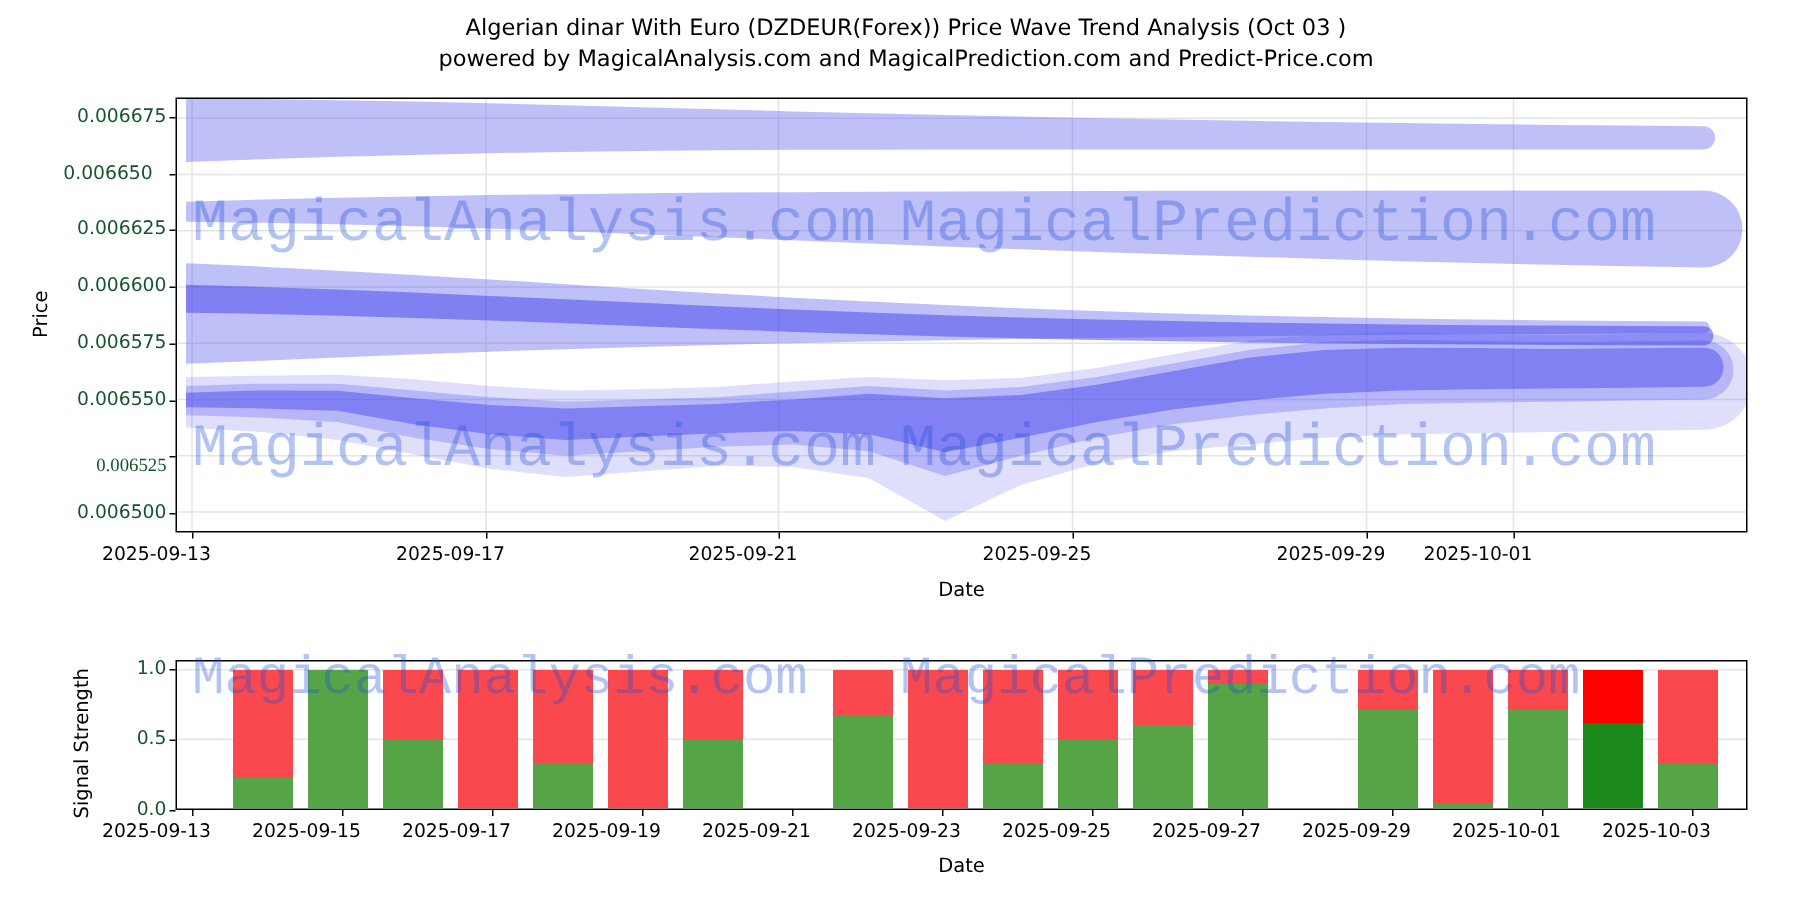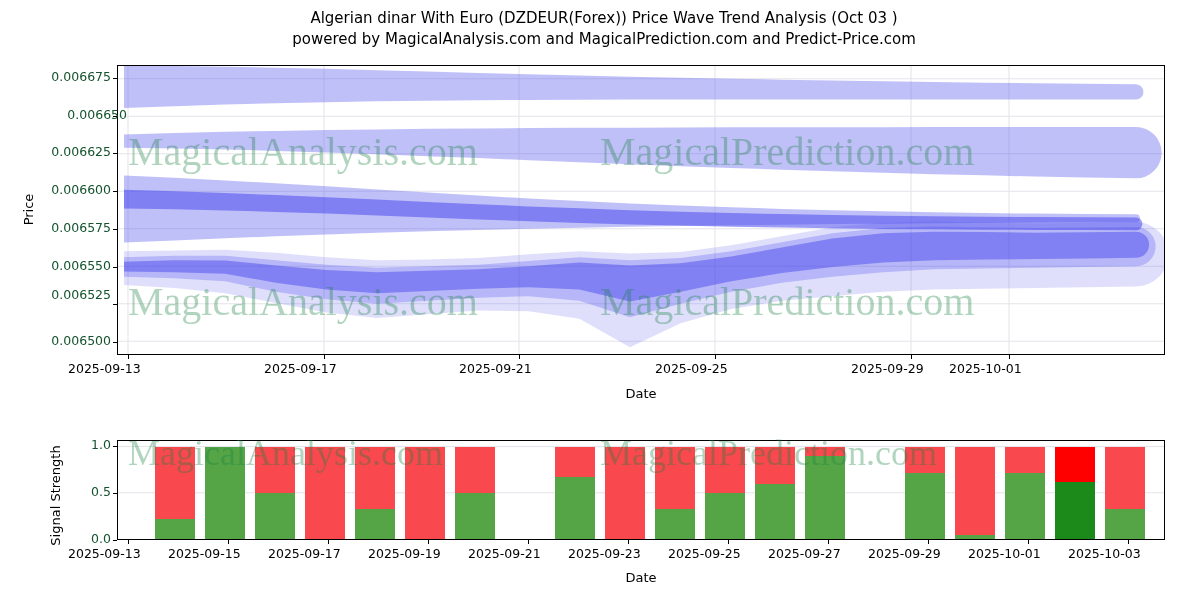--- a/index.html
+++ b/index.html
@@ -91,25 +91,25 @@
   .tickmark-y {
     position: absolute;
     height: 1px;
     width: 4px;
     background: #000;
   }
   
   .watermark {
     position: absolute;
     font-size: 40px;
-    color: #15803d;
+    color: #1d4ed8;
     opacity: 0.33;
     white-space: nowrap;
     pointer-events: none;
-    font-family: Liberation Serif, serif;
+    font-family: Liberation Mono, monospace;
   }
   svg { display: block; }
 </style>
 </head>
 <body>
 
 <div id="figure">
 
   <div class="fig-title" id="title-line1">Algerian dinar With Euro (DZDEUR(Forex)) Price Wave Trend Analysis (Oct 03 )</div>
   <div class="fig-title" id="title-line2">powered by MagicalAnalysis.com and MagicalPrediction.com and Predict-Price.com</div>
@@ -156,31 +156,31 @@
     </div>
   </div>
   <div class="watermark" style="left:128px; top:128px;">MagicalAnalysis.com</div>
   <div class="watermark" style="left:600px; top:128px;">MagicalPrediction.com</div>
   <div class="watermark" style="left:128px; top:278px;">MagicalAnalysis.com</div>
   <div class="watermark" style="left:600px; top:278px;">MagicalPrediction.com</div>
 
   <div id="top-ticks">
       <div class="tick-y" style="left: 39px; top: 333.161px; width: 72px;">0.006500</div>
       <div class="tickmark-y" style="left: 113px; top: 342.161px;"></div>
-      <div class="tick-y" style="left: 39px; top: 287px; width: 72px;">0.006525</div>
+      <div class="tick-y" style="left: 39px; top: 303px; width: 72px; font-family: Liberation Serif, serif;">0.006525</div>
       <div class="tickmark-y" style="left: 113px; top: 304.401px;"></div>
       <div class="tick-y" style="left: 39px; top: 257.641px; width: 72px;">0.006550</div>
       <div class="tickmark-y" style="left: 113px; top: 266.641px;"></div>
       <div class="tick-y" style="left: 39px; top: 219.88px; width: 72px;">0.006575</div>
       <div class="tickmark-y" style="left: 113px; top: 228.88px;"></div>
       <div class="tick-y" style="left: 39px; top: 182.12px; width: 72px;">0.006600</div>
       <div class="tickmark-y" style="left: 113px; top: 191.12px;"></div>
       <div class="tick-y" style="left: 39px; top: 144.359px; width: 72px;">0.006625</div>
       <div class="tickmark-y" style="left: 113px; top: 153.359px;"></div>
-      <div class="tick-y" style="left: 55px; top: 106.599px; width: 72px;">0.006650</div>
+      <div class="tick-y" style="left: 36px; top: 106.599px; width: 72px; text-align: center;">0.006650</div>
       <div class="tickmark-y" style="left: 113px; top: 115.599px;"></div>
       <div class="tick-y" style="left: 39px; top: 68.8385px; width: 72px;">0.006675</div>
       <div class="tickmark-y" style="left: 113px; top: 77.8385px;"></div>
       <div class="tick-x" style="left: 68px; top: 361px; width: 120px;">2025-09-13</div>
       <div class="tickmark-x" style="left: 128px; top: 355px;"></div>
       <div class="tick-x" style="left: 264px; top: 361px; width: 120px;">2025-09-17</div>
       <div class="tickmark-x" style="left: 324px; top: 355px;"></div>
       <div class="tick-x" style="left: 459px; top: 361px; width: 120px;">2025-09-21</div>
       <div class="tickmark-x" style="left: 519px; top: 355px;"></div>
       <div class="tick-x" style="left: 655px; top: 361px; width: 120px;">2025-09-25</div>

